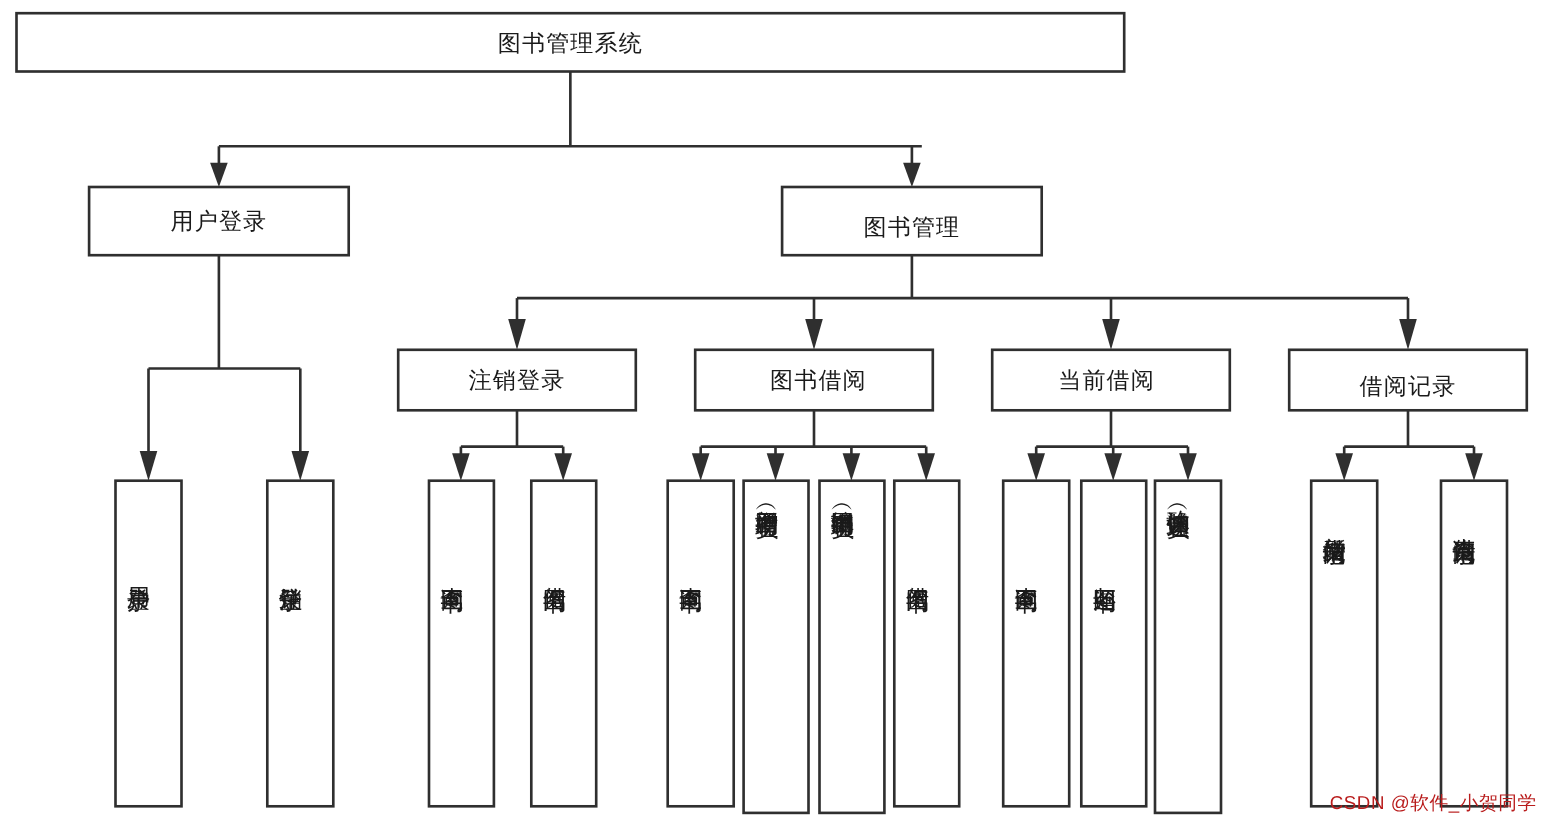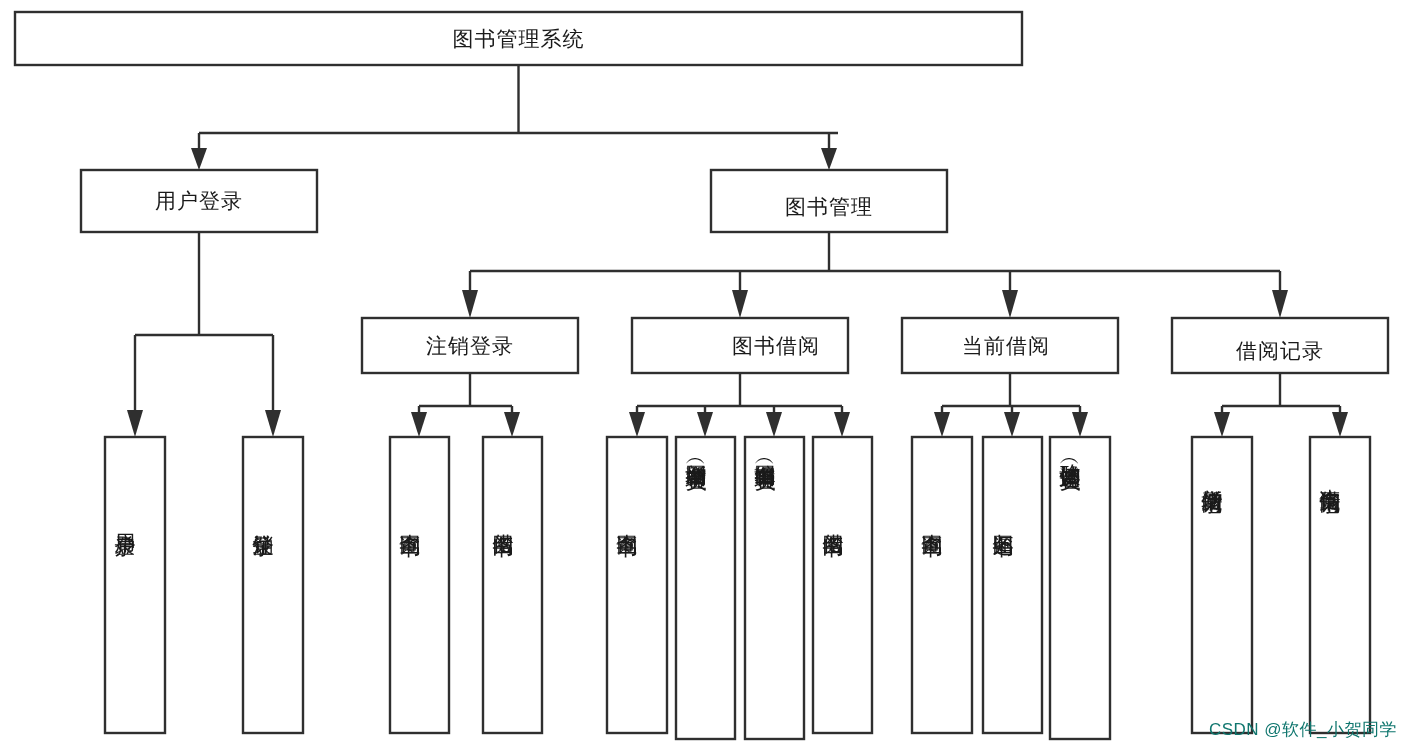--- a/index.html
+++ b/index.html
@@ -65,21 +65,21 @@
     letter-spacing: 1px;
     white-space: nowrap;
     pointer-events: none;
   }
   #watermark {
     position: absolute;
     right: 8px;
     bottom: 6px;
     font-family: "Liberation Sans", "DejaVu Sans", sans-serif;
     font-size: 17px;
-    color: #0f766e;
+    color: #b91c1c;
     letter-spacing: 0.5px;
     white-space: nowrap;
     pointer-events: none;
   }
 </style>
 </head>
 <body>
 
 <div id="diagram-root">
 
@@ -190,21 +190,21 @@
     <rect class="node-box" x="1192" y="437" width="60" height="296"></rect>
     <rect class="node-box" x="1310" y="437" width="60" height="296"></rect>
   </svg>
 
   <div class="hlabel-wrap" style="left:15px; top:12px; width:1007px; height:53px;">图书管理系统</div>
 
   <div class="hlabel-wrap" style="left:81px; top:170px; width:236px; height:62px;">用户登录</div>
   <div class="hlabel-wrap" style="left:711px; top:170px; width:236px; height:74px;">图书管理</div>
 
   <div class="hlabel-wrap" style="left:362px; top:318px; width:216px; height:55px;">注销登录</div>
-  <div class="hlabel-wrap" style="left:668px; top:318px; width:216px; height:55px;">图书借阅</div>
+  <div class="hlabel-wrap" style="left:636px; top:318px; width:216px; height:55px;">图书借阅</div>
   <div class="hlabel-wrap" style="left:902px; top:318px; width:208px; height:55px;">当前借阅</div>
   <div class="hlabel-wrap" style="left:1172px; top:318px; width:216px; height:66px;">借阅记录</div>
 
   <div class="vlabel-wrap" style="left:114px; top:517px;">用户登录</div>
   <div class="vlabel-wrap" style="left:252px; top:517px;">注销登录</div>
   <div class="vlabel-wrap" style="left:399px; top:517px;">查询图书</div>
   <div class="vlabel-wrap" style="left:492px; top:517px;">借阅图书</div>
   <div class="vlabel-wrap" style="left:616px; top:517px;">查询图书</div>
   <div class="vlabel-wrap" style="left:685px; top:447px;">新增图书（管理员）</div>
   <div class="vlabel-wrap" style="left:754px; top:447px;">编辑图书（管理员）</div>

